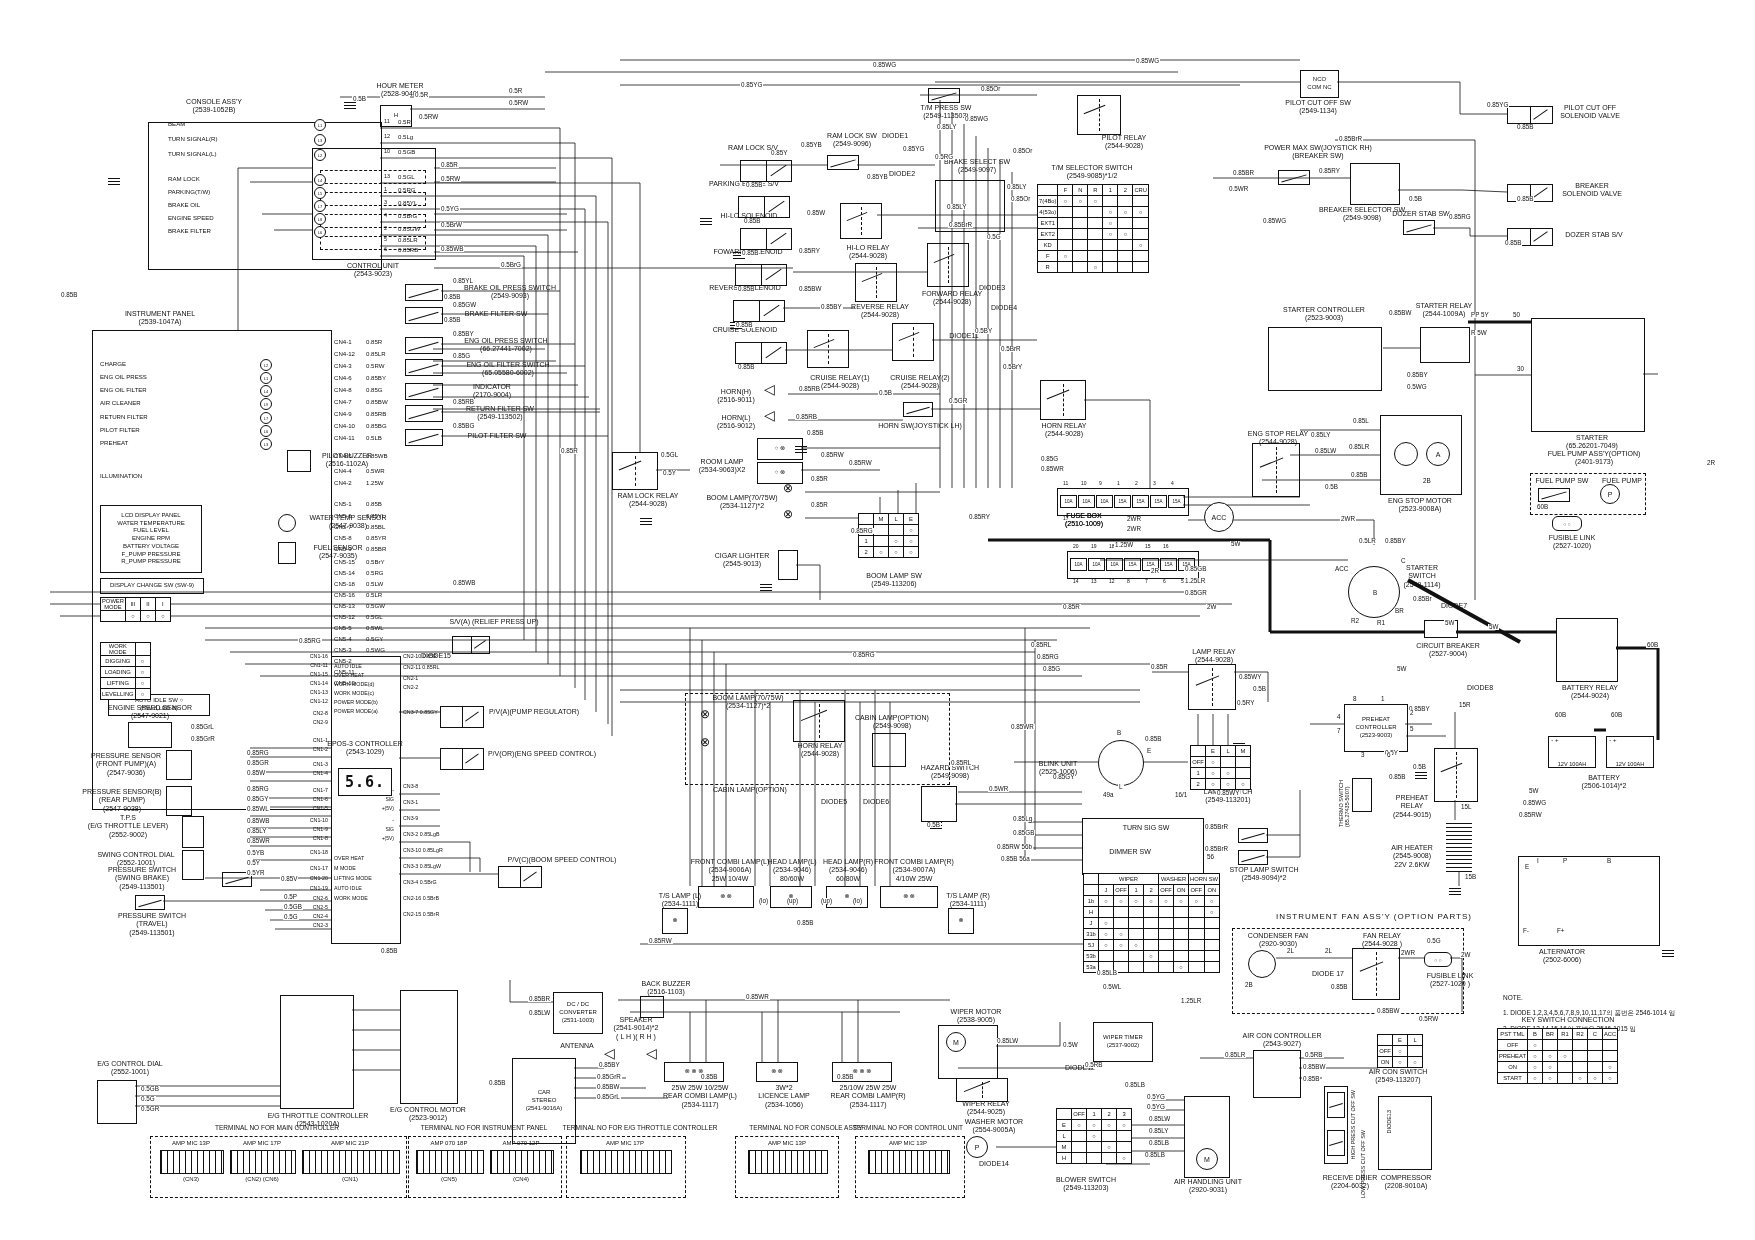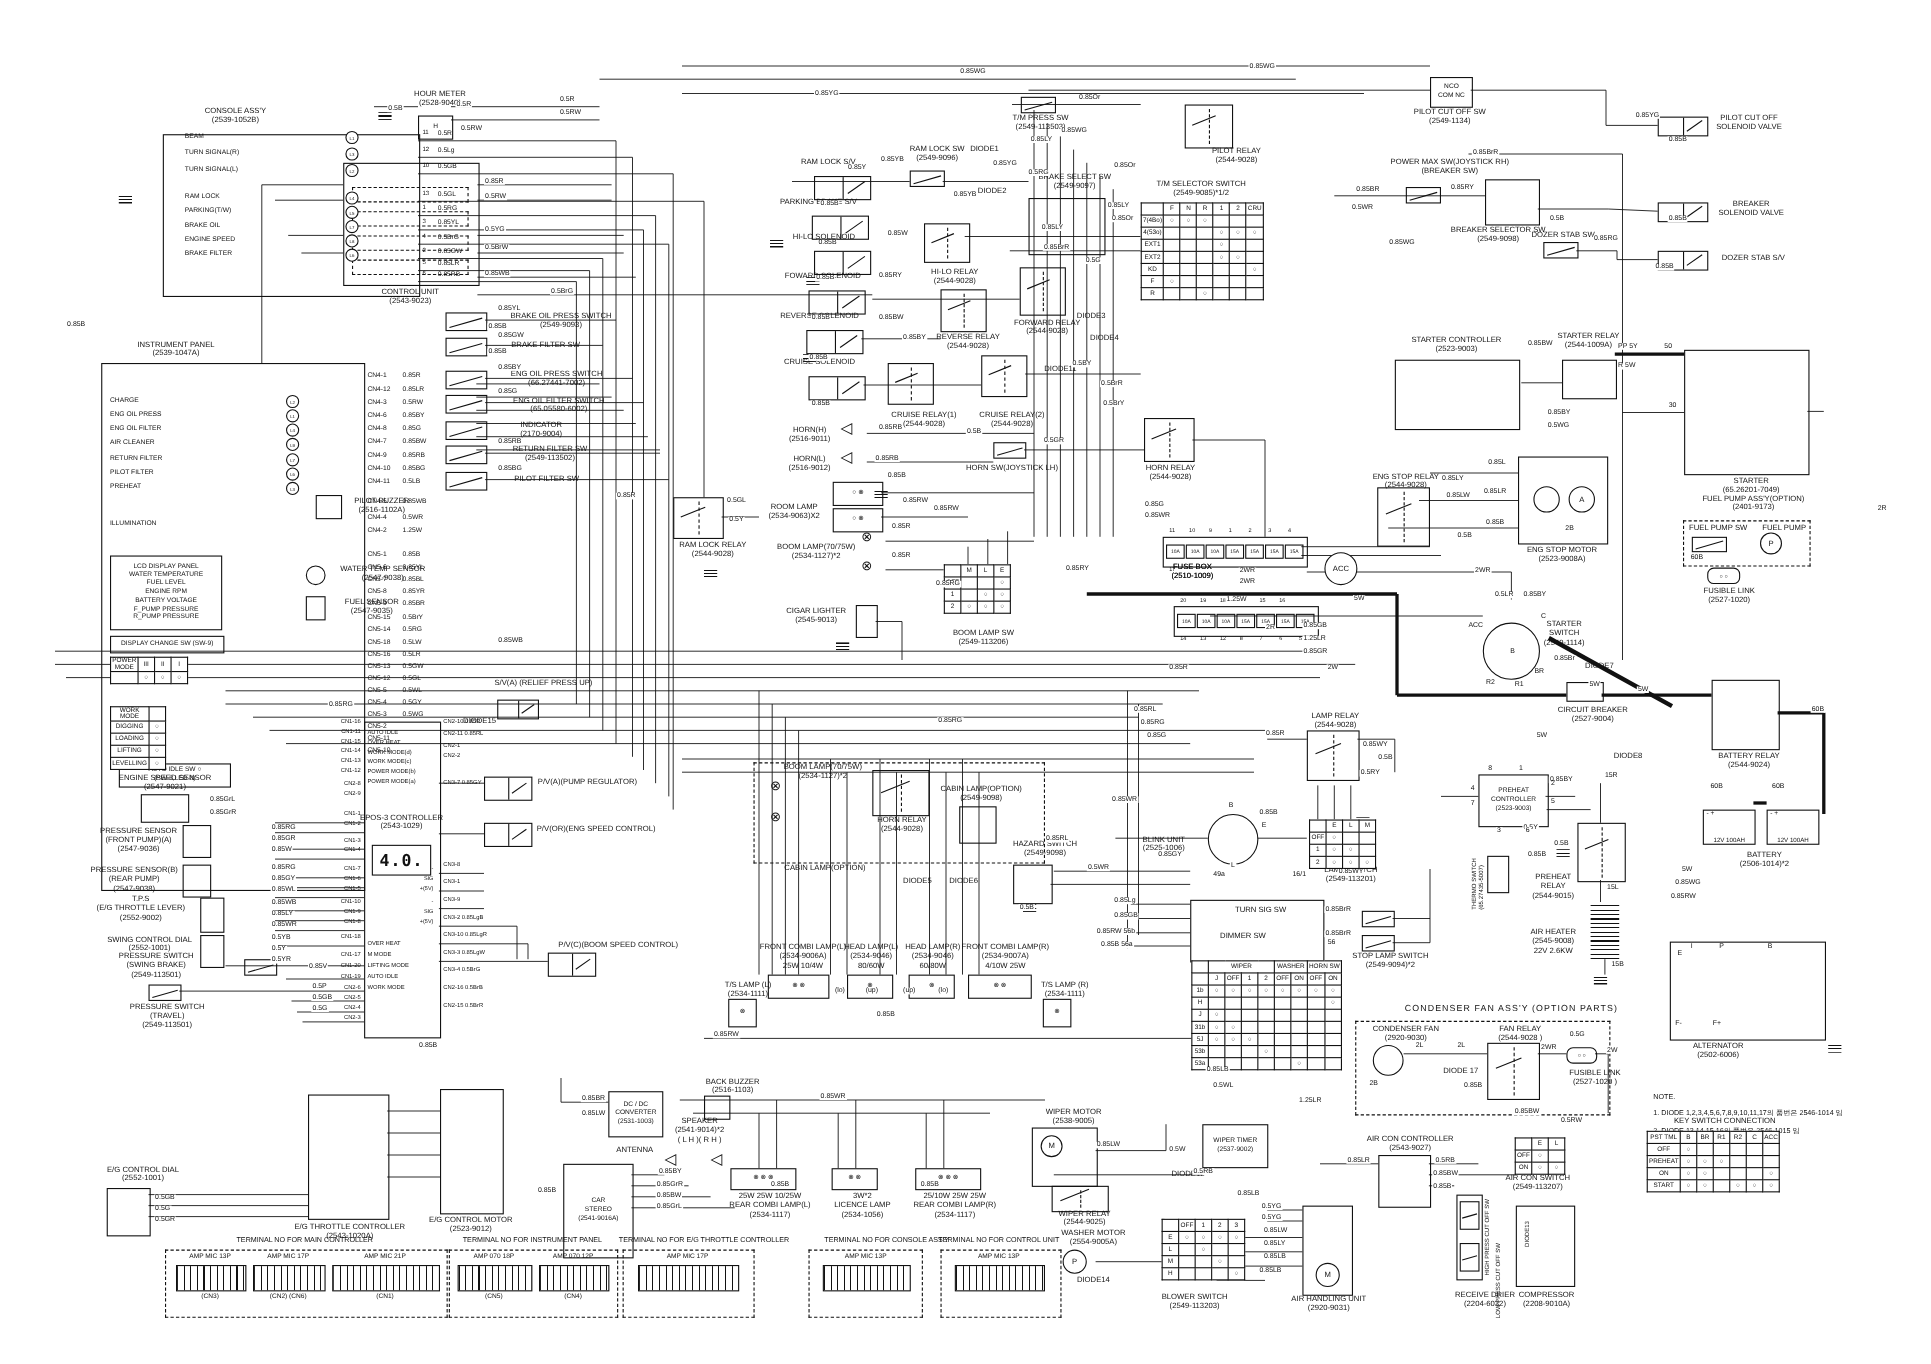--- a/index.html
+++ b/index.html
@@ -275,21 +275,21 @@
         <line x1="1475" y1="375" x2="1531" y2="375" stroke-width="0.8"></line>
         <line x1="1643" y1="374" x2="1658" y2="374" stroke-width="0.8"></line>
       </g>
     </svg>
   <div class="lbl lbll" style="left:1503px;top:986px;font-size:6.5px">
     <div>NOTE.</div>
     <div>1. DIODE 1,2,3,4,5,6,7,8,9,10,11,17의 품번은 2546-1014 임</div>
     <div>2. DIODE 13,14,15,16의 품번은 2546-1015 임</div>
   </div>
   <div class="lbl" style="left:1568px;top:1016px;font-size:7px">KEY SWITCH CONNECTION</div>
-  <div class="lbl" style="left:1374px;top:912px;font-size:8px;letter-spacing:1px">CONDENSER FAN ASS'Y (OPTION PARTS)</div>
+  <div class="lbl" style="left:1374px;top:912px;font-size:8px;letter-spacing:1px">INSTRUMENT FAN ASS'Y (OPTION PARTS)</div>
 <div class="bx" style="left: 148px; top: 122px; width: 232px; height: 146px;"></div>
     <div class="lbl" style="left: 214px; top: 98px;">CONSOLE ASS'Y
 (2539-1052B)</div>
     <div class="bx" style="left: 380px; top: 105px; width: 30px; height: 20px;">
       <div class="in">H</div>
     </div>
     <div class="lbl" style="left: 400px; top: 82px;">HOUR METER
 (2528-9040)</div>
     <div class="bx" style="left: 312px; top: 148px; width: 122px; height: 110px;"></div>
     <div class="lbl" style="left: 373px; top: 262px;">CONTROL UNIT
@@ -348,21 +348,21 @@
     <div class="lbl" style="left: 142px; top: 866px;">PRESSURE SWITCH
 (SWING BRAKE)
 (2549-113501)</div>
     <div class="bx sw" style="left: 135px; top: 895px; width: 28px; height: 13px;"></div>
     <div class="lbl" style="left: 152px; top: 912px;">PRESSURE SWITCH
 (TRAVEL)
 (2549-113501)</div>
     <div class="bx" style="left: 331px; top: 656px; width: 68px; height: 286px;"></div>
     <div class="lbl" style="left: 365px; top: 740px;">EPOS-3 CONTROLLER
 (2543-1029)</div>
-    <div class="bx seg7" style="left: 338px; top: 768px; width: 52px; height: 26px;">4.0.</div>
+    <div class="bx seg7" style="left: 338px; top: 768px; width: 52px; height: 26px;">5.6.</div>
     <div class="bx" style="left: 280px; top: 995px; width: 72px; height: 112px;"></div>
     <div class="lbl" style="left: 318px; top: 1112px;">E/G THROTTLE CONTROLLER
 (2543-1020A)</div>
     <div class="bx" style="left: 400px; top: 990px; width: 56px; height: 112px;"></div>
     <div class="lbl" style="left: 428px; top: 1106px;">E/G CONTROL MOTOR
 (2523-9012)</div>
     <div class="bx" style="left: 97px; top: 1080px; width: 38px; height: 42px;"></div>
     <div class="lbl" style="left: 130px; top: 1060px;">E/G CONTROL DIAL
 (2552-1001)</div>
     <div class="bx vv" style="left: 452px; top: 636px; width: 36px; height: 16px;"></div>

